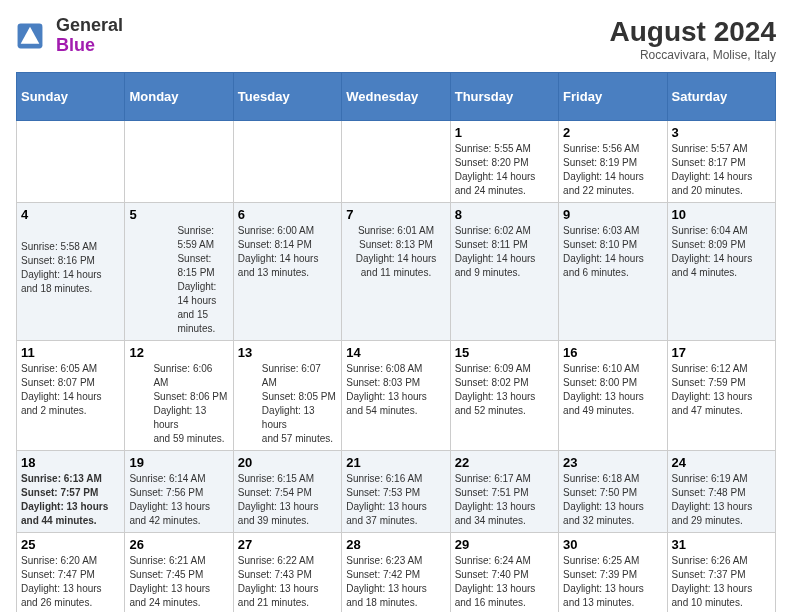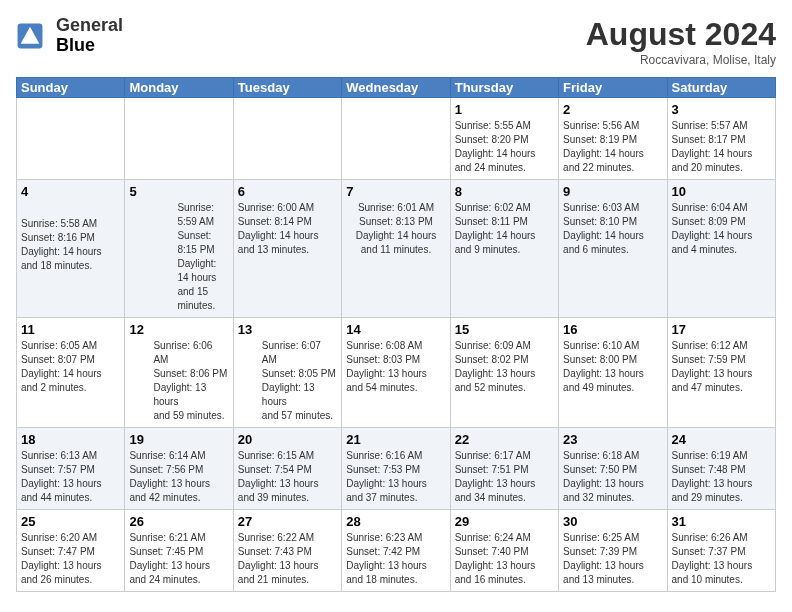--- a/index.html
+++ b/index.html
@@ -21,47 +21,47 @@
       align-items: center;
       gap: 12px;
     }
     .logo-text {
       font-size: 18px;
       font-weight: bold;
       color: #333;
       line-height: 1.1;
     }
     .logo-text span {
-      color: #000000;
+      color: #a21caf;
     }
     .logo-icon {
       width: 28px;
       height: 28px;
     }
     .title-block {
       text-align: right;
     }
     .main-title {
-      font-size: 32px;
+      font-size: 28px;
       font-weight: bold;
       color: #333;
     }
     .subtitle {
       font-size: 12px;
       color: #555;
     }
     table {
       width: 100%;
       border-collapse: collapse;
       font-size: 11px;
     }
     thead tr th {
       background: #4a7fc1;
       color: #fff;
-      padding: 2px 4px;
+      padding: 16px 4px;
       text-align: left;
       font-size: 13px;
       font-weight: bold;
       border: 1px solid #3a6fb1;
     }
     tbody tr td {
       border: 1px solid #ccc;
       vertical-align: top;
       padding: 4px;
       height: 80px;
@@ -245,21 +245,21 @@
           <div class="day-number">17</div>
           <div class="day-info" style="white-space: pre-line;">Sunrise: 6:12 AM
 Sunset: 7:59 PM
 Daylight: 13 hours
 and 47 minutes.</div>
         </td>
       </tr>
       <tr>
         <td>
           <div class="day-number">18</div>
-          <div class="day-info" style="white-space: pre-line;">Sunrise: 6:13 AM
+          <div class="day-info" style="white-space: pre-line; font-weight: bold;">Sunrise: 6:13 AM
 Sunset: 7:57 PM
 Daylight: 13 hours
 and 44 minutes.</div>
         </td>
         <td>
           <div class="day-number">19</div>
           <div class="day-info" style="white-space: pre-line;">Sunrise: 6:14 AM
 Sunset: 7:56 PM
 Daylight: 13 hours
 and 42 minutes.</div>

